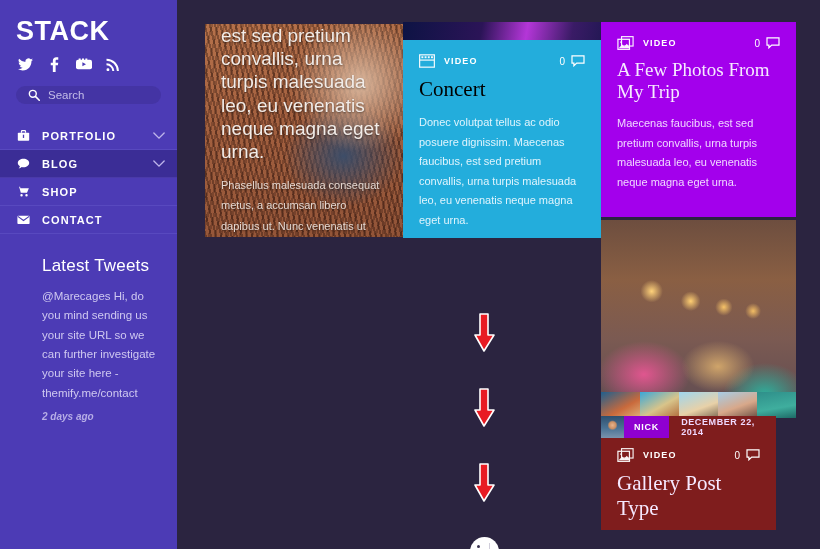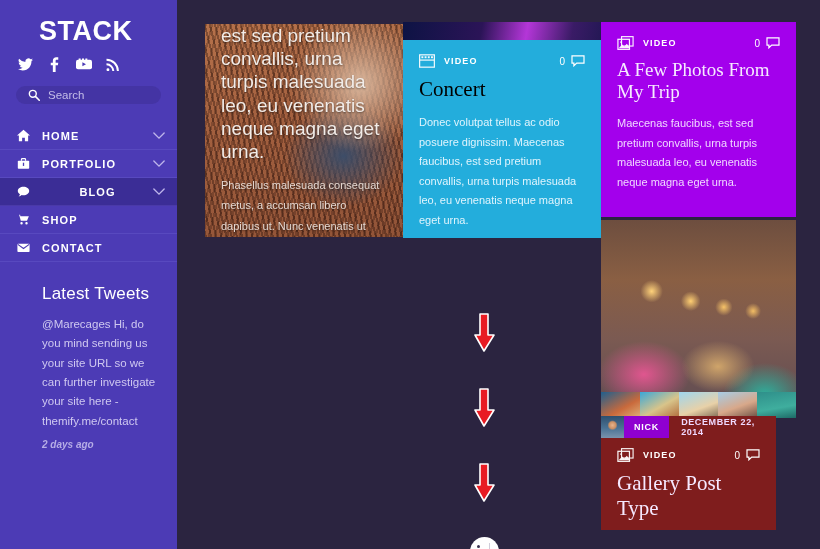--- a/index.html
+++ b/index.html
@@ -13,21 +13,21 @@
 
   
   .sidebar {
     position: absolute; left: 0; top: 0;
     width: 177px; height: 549px;
     background: #4c3bb5;
     overflow: hidden;
   }
   .brand {
     font-size: 27px; font-weight: bold; color: #ffffff;
-    letter-spacing: 0.5px; padding: 18px 0 0 16px; line-height: 1; margin-left: 23px;
+    letter-spacing: 0.5px; padding: 18px 0 0 16px; line-height: 1;
   }
   .tagline {
     font-size: 11.5px; color: #c9c2ee; padding: 9px 0 0 16px; letter-spacing: .1px;
   }
   .social {
     display: flex; gap: 12px; padding: 11px 0 0 17px; align-items: center;
   }
   .social .s-ico {
     width: 17px; height: 16px; display: inline-flex; align-items: center; justify-content: center;
     color: #ffffff; cursor: pointer;
@@ -50,21 +50,21 @@
 
   .nav { margin-top: 18px; }
   .nav-item {
     position: relative;
     display: flex; align-items: center;
     height: 28px;
     padding: 0 12px 0 17px;
     border-bottom: 1px solid #5849bf;
     cursor: pointer;
   }
-  .nav-item.active { background: #3b2d96; border-bottom-color: #4a3aa8; text-align: center; }
+  .nav-item.active { background: #3b2d96; border-bottom-color: #4a3aa8; }
   .nav-item .n-ico {
     width: 19px; color: #ffffff; display: flex; align-items: center;
   }
   .nav-item .n-label {
     flex: 1 1 auto;
     color: #ffffff; font-size: 11px; font-weight: bold;
     letter-spacing: 1.1px; padding-left: 6px;
   }
   .chev { color: #bdb4ea; display: flex; align-items: center; }
 
@@ -257,33 +257,20 @@
           <svg width="12" height="12" viewBox="0 0 16 16">
               <circle cx="6.4" cy="6.4" r="4.6" fill="none" stroke="currentColor" stroke-width="1.9"></circle>
               <path d="M10.2 10.2 15 15" stroke="currentColor" stroke-width="2.1" stroke-linecap="round"></path>
             </svg>
         </span>
         <input type="text" placeholder="Search" style="">
       </div>
     </div>
 
     <nav class="nav">
-      <div class="nav-item">
-        <span class="n-ico">
-          <svg width="13" height="13" viewBox="0 0 16 16">
-              <path fill="currentColor" d="M8 1 0 8h2.3v7h4v-4.3h3.4V15h4V8H16z"></path>
-            </svg>
-        </span>
-        <span class="n-label">HOME</span>
-        <span class="chev">
-          <svg width="12" height="8" viewBox="0 0 14 9">
-              <path d="M1 1l6 6 6-6" fill="none" stroke="currentColor" stroke-width="1.6" stroke-linecap="round"></path>
-            </svg>
-        </span>
-      </div>
 
       <div class="nav-item">
         <span class="n-ico">
           <svg width="13" height="13" viewBox="0 0 16 16">
               <rect x="1" y="4.5" width="14" height="10" rx="1" fill="currentColor"></rect>
               <path d="M5.5 4.5V3a1 1 0 0 1 1-1h3a1 1 0 0 1 1 1v1.5" fill="none" stroke="currentColor" stroke-width="1.5"></path>
               <rect x="7.2" y="7" width="1.6" height="4" fill="#4c3bb5"></rect>
             </svg>
         </span>
         <span class="n-label">PORTFOLIO</span>

